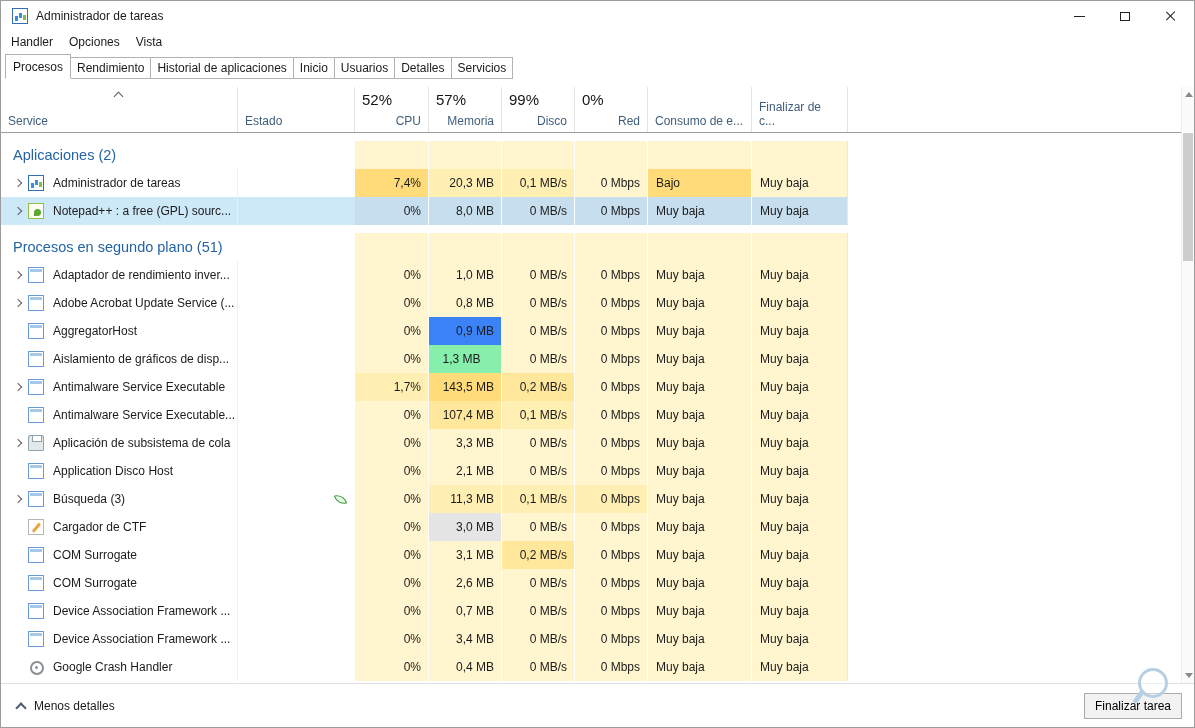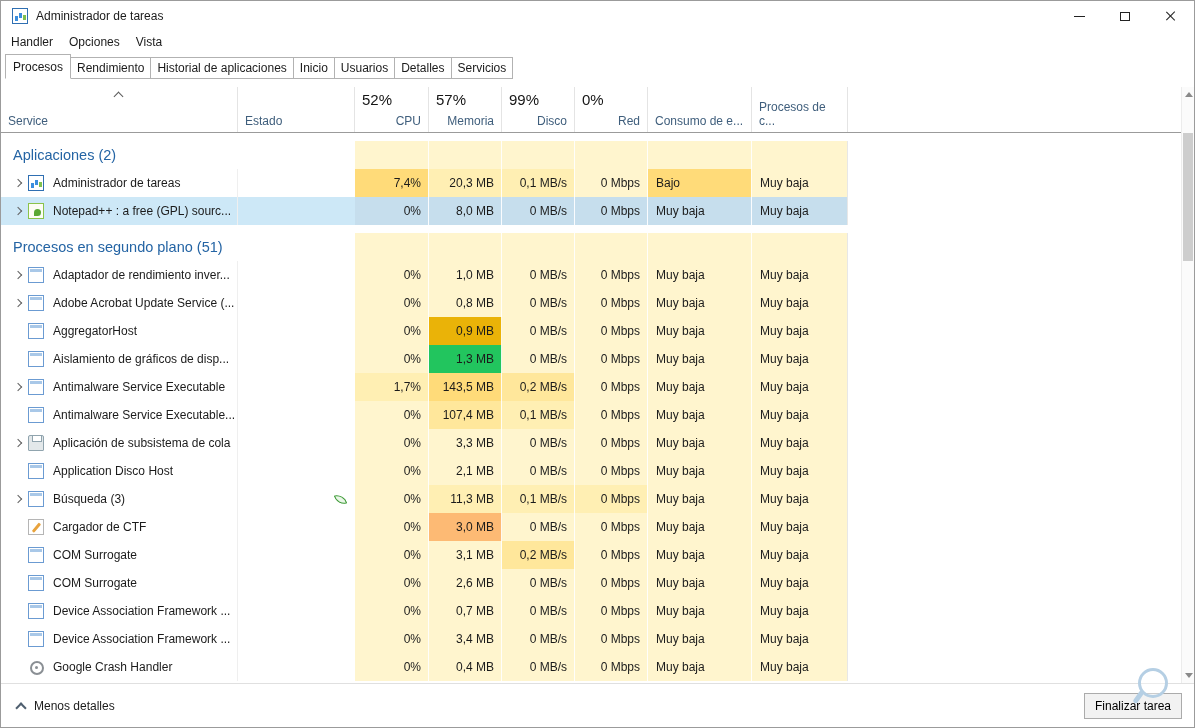--- a/index.html
+++ b/index.html
@@ -162,21 +162,21 @@
         <span class="th-label t-right">Disco</span>
       </div>
       <div class="th c-net heat-h">
         <span class="usage">0%</span>
         <span class="th-label t-right">Red</span>
       </div>
       <div class="th c-power">
         <span class="th-label">Consumo de e...</span>
       </div>
       <div class="th c-trend">
-        <span class="th-label">Procesos de c...</span>
+        <span class="th-label">Finalizar de c...</span>
       </div>
       <div class="th filler"></div>
     </div>
 
     <div class="tbody" id="tbody">
         <div class="grow">
           <div class="g-name">Aplicaciones (2)</div>
           <div class="cell heat c-cpu" style="background: rgb(255, 245, 206);"></div>
           <div class="cell heat c-mem" style="background: rgb(255, 245, 206);"></div>
           <div class="cell heat c-disk" style="background: rgb(255, 245, 206);"></div>
@@ -259,35 +259,35 @@
           <div class="cell heat c-trend" style="background: rgb(255, 245, 206);">Muy baja</div>
         </div>
         <div class="prow">
           <div class="cell c-name">
             <span class="chev-slot"></span>
             <span class="icon icon-window"></span>
             <span class="nm-text">AggregatorHost</span>
           </div>
           <div class="cell c-status"></div>
           <div class="cell heat c-cpu num" style="background: rgb(255, 245, 206);">0%</div>
-          <div class="cell heat c-mem num" style="background: #eab308;">0,9 MB</div>
+          <div class="cell heat c-mem num" style="background: #3b82f6;">0,9 MB</div>
           <div class="cell heat c-disk num" style="background: rgb(255, 245, 206);">0 MB/s</div>
           <div class="cell heat c-net num" style="background: rgb(255, 245, 206);">0 Mbps</div>
           <div class="cell heat c-power" style="background: rgb(255, 245, 206);">Muy baja</div>
           <div class="cell heat c-trend" style="background: rgb(255, 245, 206);">Muy baja</div>
         </div>
         <div class="prow">
           <div class="cell c-name">
             <span class="chev-slot"></span>
             <span class="icon icon-window"></span>
             <span class="nm-text">Aislamiento de gráficos de disp...</span>
           </div>
           <div class="cell c-status"></div>
           <div class="cell heat c-cpu num" style="background: rgb(255, 245, 206);">0%</div>
-          <div class="cell heat c-mem num" style="background: #22c55e;">1,3 MB</div>
+          <div class="cell heat c-mem num" style="background: #86efac; text-align: center;">1,3 MB</div>
           <div class="cell heat c-disk num" style="background: rgb(255, 245, 206);">0 MB/s</div>
           <div class="cell heat c-net num" style="background: rgb(255, 245, 206);">0 Mbps</div>
           <div class="cell heat c-power" style="background: rgb(255, 245, 206);">Muy baja</div>
           <div class="cell heat c-trend" style="background: rgb(255, 245, 206);">Muy baja</div>
         </div>
         <div class="prow">
           <div class="cell c-name">
             <span class="chev-slot">
               <span class="chev"></span>
             </span>
@@ -365,21 +365,21 @@
           <div class="cell heat c-trend" style="background: rgb(255, 245, 206);">Muy baja</div>
         </div>
         <div class="prow">
           <div class="cell c-name">
             <span class="chev-slot"></span>
             <span class="icon icon-pencil"></span>
             <span class="nm-text">Cargador de CTF</span>
           </div>
           <div class="cell c-status"></div>
           <div class="cell heat c-cpu num" style="background: rgb(255, 245, 206);">0%</div>
-          <div class="cell heat c-mem num" style="background: #fdba74;">3,0 MB</div>
+          <div class="cell heat c-mem num" style="background: #e5e5e5;">3,0 MB</div>
           <div class="cell heat c-disk num" style="background: rgb(255, 245, 206);">0 MB/s</div>
           <div class="cell heat c-net num" style="background: rgb(255, 245, 206);">0 Mbps</div>
           <div class="cell heat c-power" style="background: rgb(255, 245, 206);">Muy baja</div>
           <div class="cell heat c-trend" style="background: rgb(255, 245, 206);">Muy baja</div>
         </div>
         <div class="prow">
           <div class="cell c-name">
             <span class="chev-slot"></span>
             <span class="icon icon-window"></span>
             <span class="nm-text">COM Surrogate</span>

